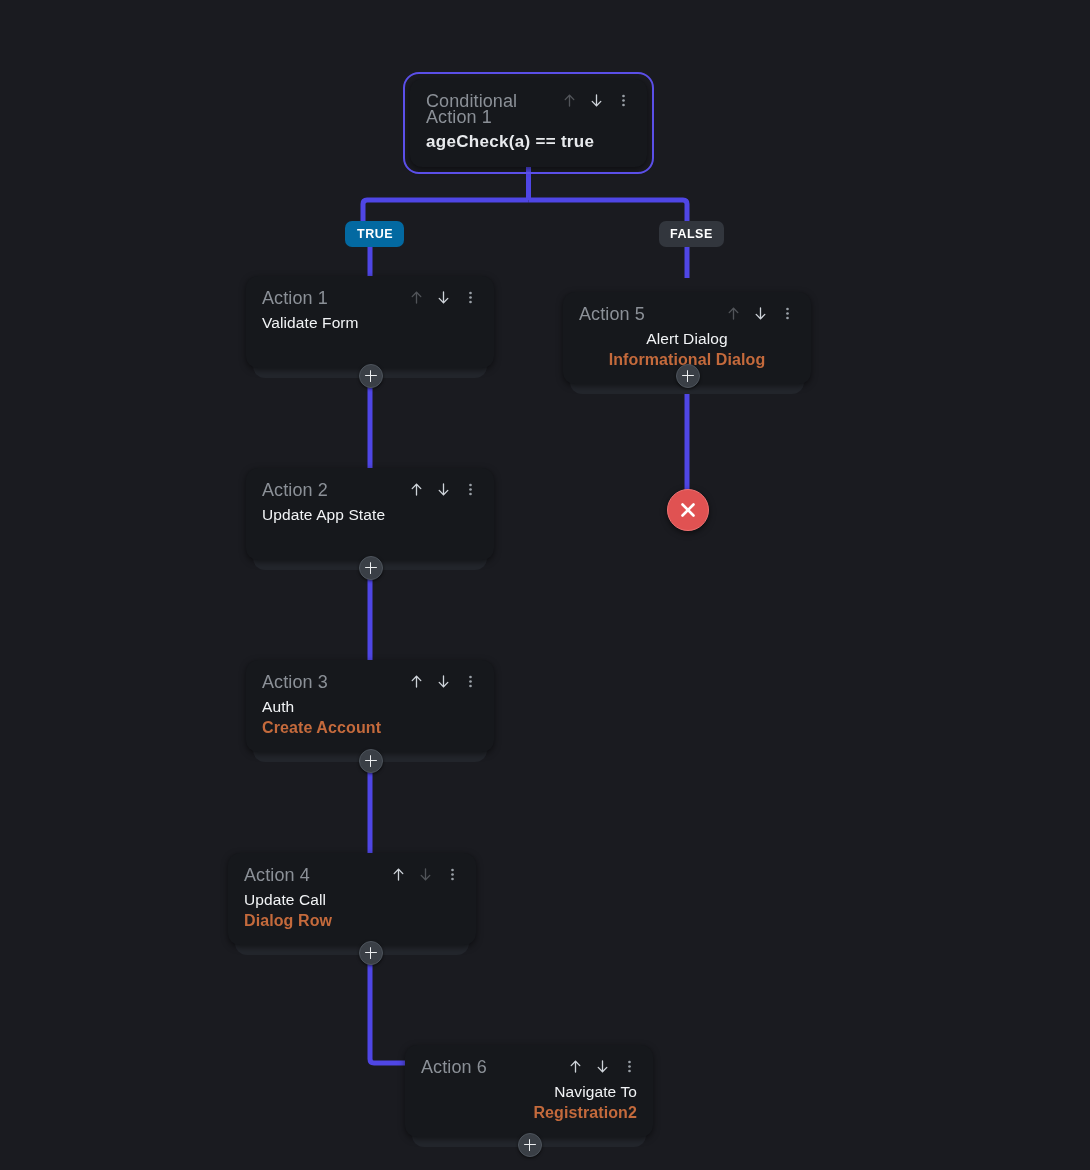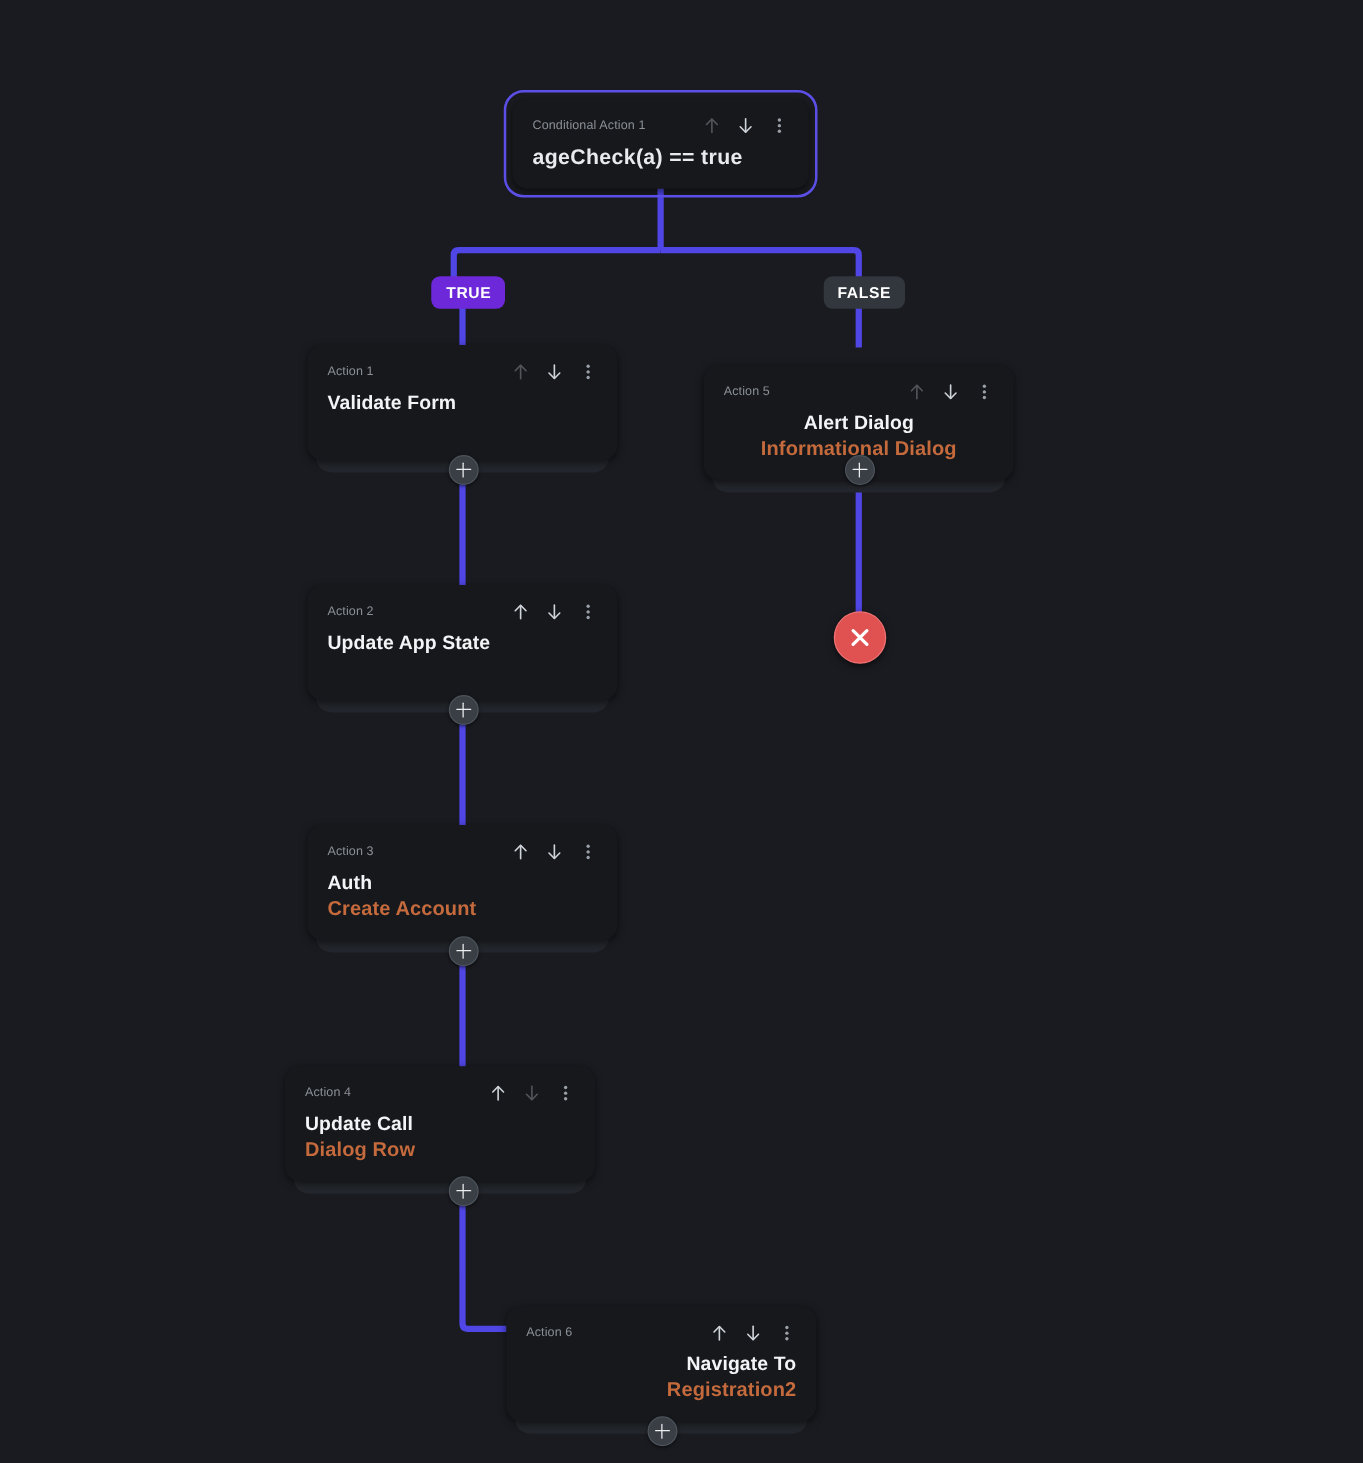--- a/index.html
+++ b/index.html
@@ -61,41 +61,41 @@
     z-index: 2;
     pointer-events: none;
   }
   .card-head {
     display: flex;
     align-items: flex-start;
     justify-content: space-between;
   }
   .card-index {
     color: #8b9097;
-    font-size: 10px;
+    font-size: 18px;
     line-height: 16px;
     letter-spacing: 0.1px;
   }
   .card-tools {
     display: flex;
     align-items: center;
     gap: 12px;
     margin-top: -1px;
   }
   .tool {
     width: 15px;
     height: 17px;
     display: block;
   }
   .tool svg { display: block; }
   .tool.disabled { opacity: 0.32; }
   .card-title {
     color: #f2f4f6;
     font-size: 15.5px;
-    font-weight: bold;
+    font-weight: normal;
     line-height: 20px;
     margin-top: 7px;
     letter-spacing: 0.1px;
   }
   .card-sub {
     color: #c46a3c;
     font-size: 16px;
     font-weight: bold;
     line-height: 15px;
     margin-top: 3px;
@@ -154,21 +154,21 @@
     line-height: 26px;
     padding: 0 11px;
     border-radius: 7px;
     font-size: 12.5px;
     font-weight: bold;
     letter-spacing: 0.5px;
     color: #ffffff;
     z-index: 4;
     text-align: center;
   }
-  .branch-true { background: #6d28d9; padding-left: 12px; }
+  .branch-true { background: #0369a1; padding-left: 12px; }
   .branch-false { background: #32363d; }
 </style>
 </head>
 <body>
 
 <div id="canvas">
 
   <svg id="wires" viewBox="0 0 1090 1170" width="1090" height="1170">
     <g fill="none" stroke="#4f46e5" stroke-width="5" stroke-linecap="butt">
 

